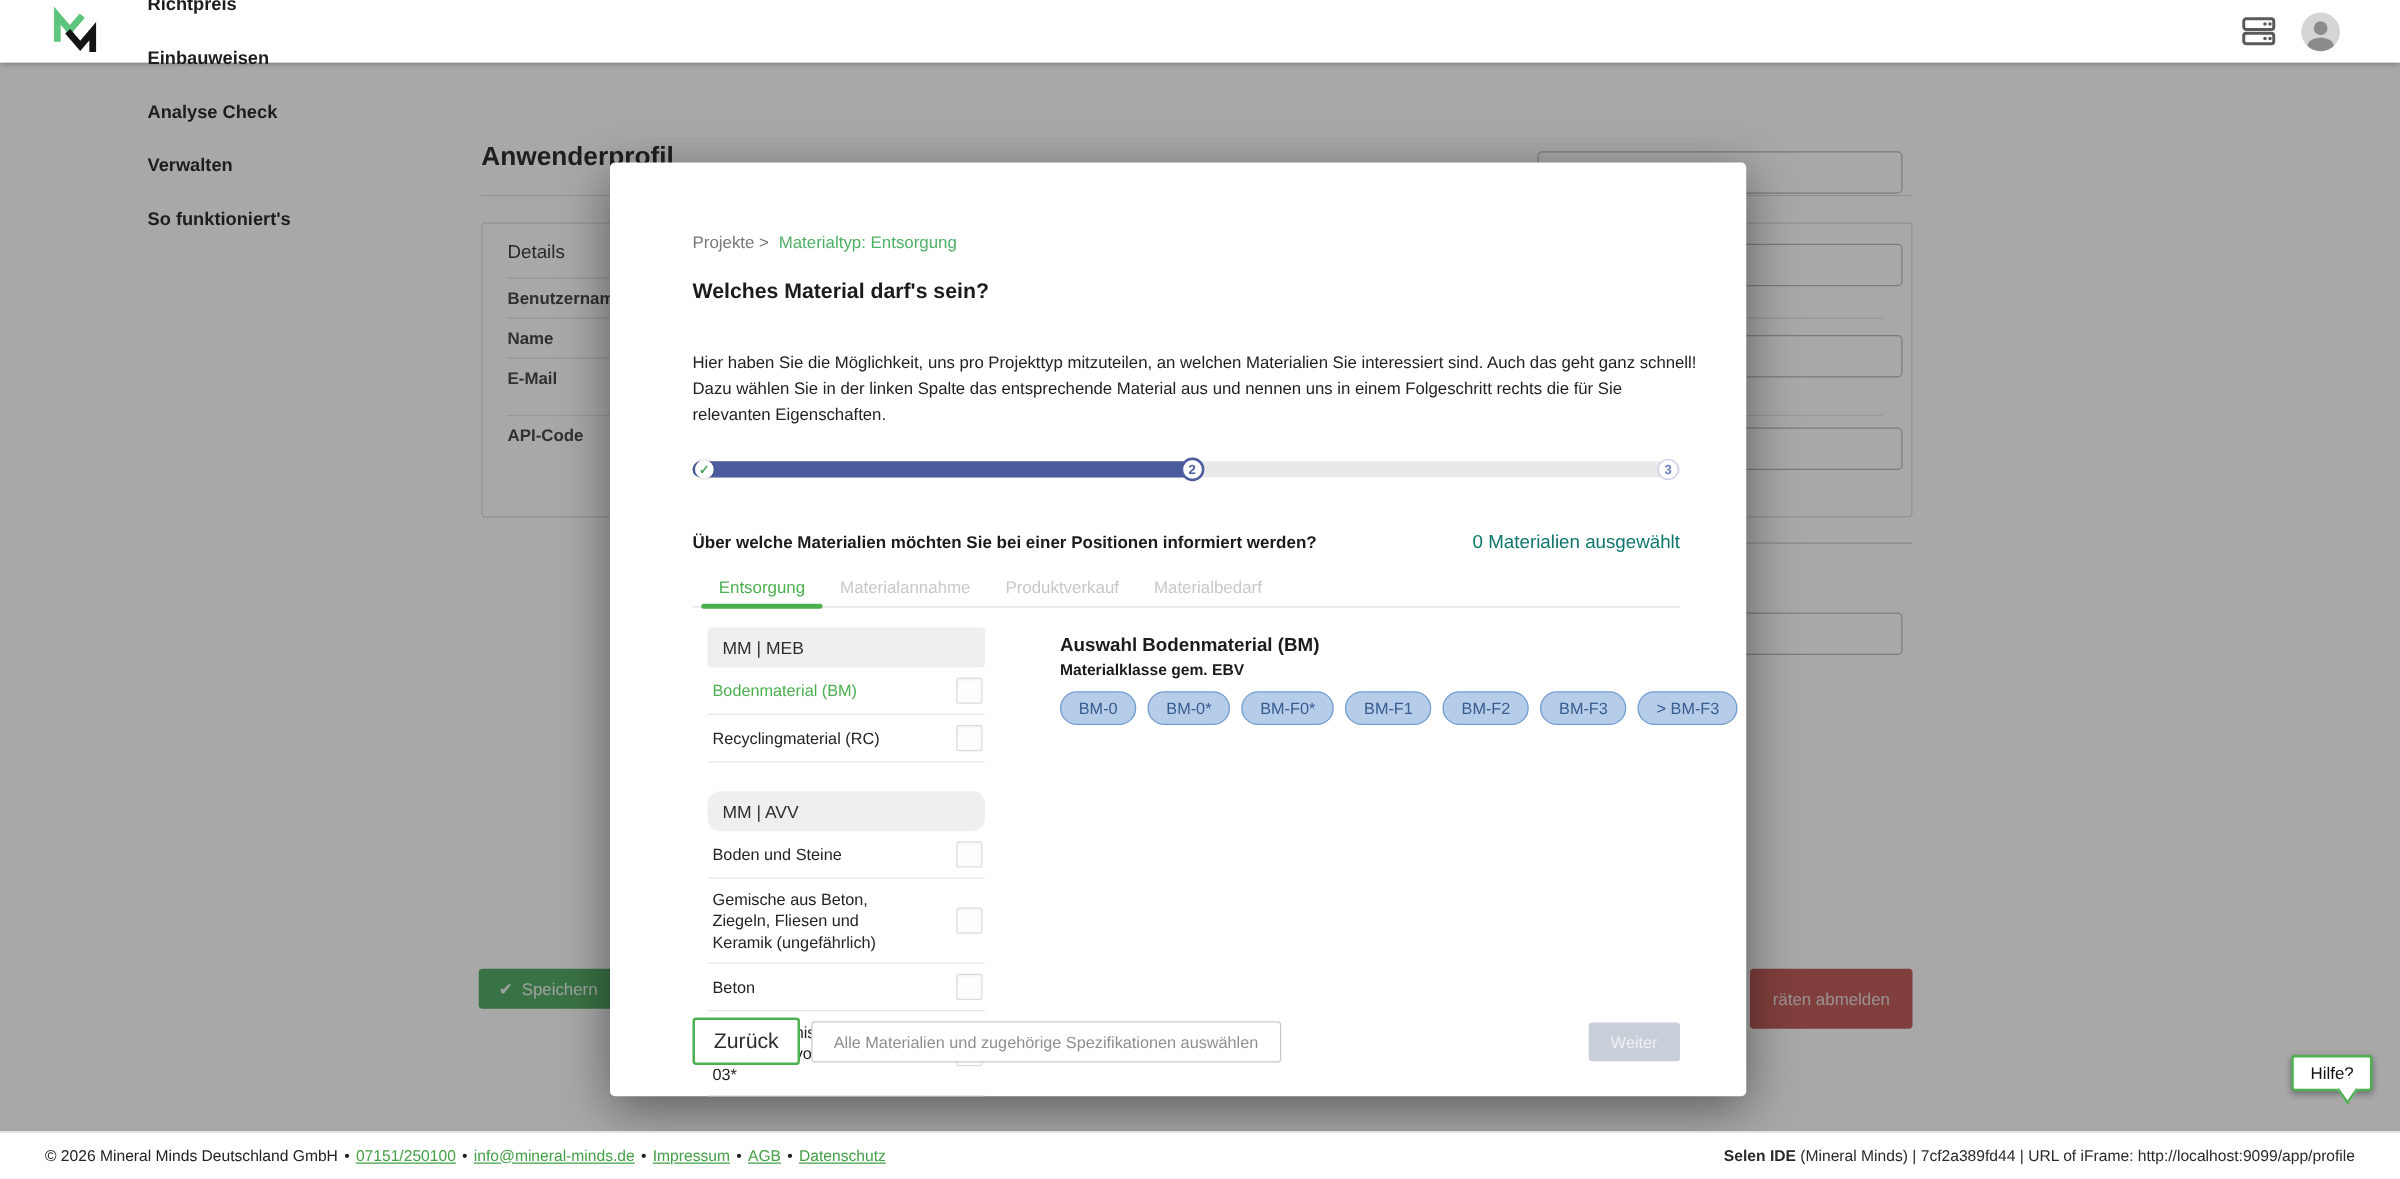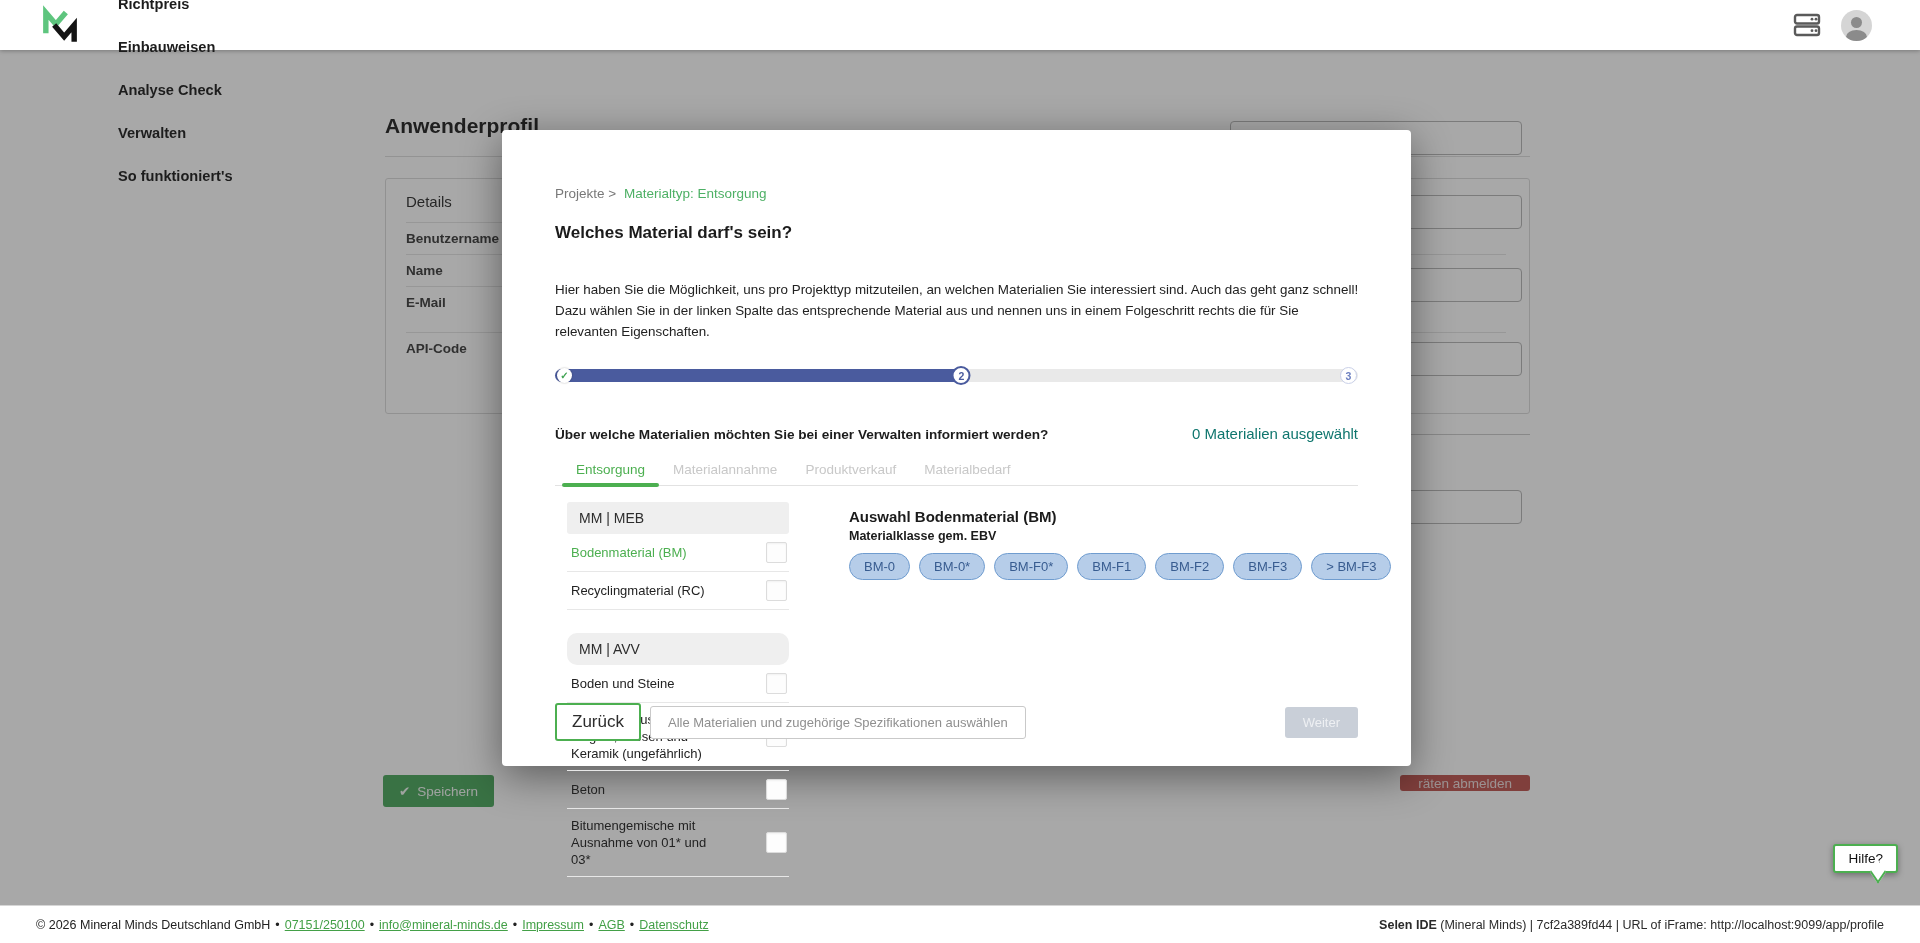--- a/index.html
+++ b/index.html
@@ -24,29 +24,29 @@
   .title-divider { position:absolute; left:385px; top:106px; width:1145px; height:1px; background:#e0e0e0; }
   .details-card { position:absolute; left:385px; top:128px; width:1145px; height:236px; background:#fff;
                   border:1px solid #ddd; border-radius:3px; padding:14px 0 0 20px; }
   .details-title { font-size:15px; color:#3c3c3c; padding-bottom:12px; }
   .details-row { border-top:1px solid #e6e6e6; padding:8px 0; font-size:13.5px; font-weight:700; color:#4a4a4a; width:1100px; }
   .details-row .val { display:block; font-weight:400; color:#555; margin-left:102px; margin-top:3px; }
   .bg-input { position:absolute; left:1230px; width:292px; height:34px; background:#fff; border:1px solid #bbb; border-radius:4px; }
   .bg-divider { position:absolute; left:1230px; top:384px; width:300px; height:1px; background:#cfcfcf; }
   .save-btn { position:absolute; left:383px; top:725px; height:32px; padding:0 16px; background:#57ad68; color:#f2f7f3;
               border:none; border-radius:3px; font-size:13.5px; display:flex; align-items:center; gap:7px; cursor:pointer; }
-  .logout-btn { position:absolute; right:390px; top:725px; height:16px; padding:0 18px; background:#c2605b; color:#ecdcdc;
+  .logout-btn { position:absolute; right:390px; top:725px; height:48px; padding:0 18px; background:#c2605b; color:#ecdcdc;
                 border:none; border-radius:3px; font-size:13.5px; cursor:pointer; }
 
   
   .overlay { position:absolute; top:50px; left:0; right:0; bottom:38px; background:rgba(0,0,0,.34); z-index:5; }
 
   
-  .modal { position:absolute; left:502px; top:130px; width:909px; height:636px; background:#fff; border-radius:4px;
-           box-shadow:0 10px 40px rgba(0,0,0,.45); z-index:10; }
+  .modal { position:absolute; left:488px; top:130px; width:909px; height:747px; background:#fff; border-radius:4px;
+           box-shadow:0 10px 40px rgba(0,0,0,.45); z-index:10;padding-left:13px; }
   .modal-body { padding:56px 53px 0 53px; position:relative; height:100%; }
   .breadcrumb { font-size:13.5px; }
   .breadcrumb .parent { color:#787878; }
   .breadcrumb .current { color:#4db065; margin-left:4px; }
   .modal-title { margin-top:22px; font-size:17px; font-weight:700; color:#1b1b1b; }
   .modal-intro { margin-top:36px; font-size:13.4px; line-height:21px; color:#222; width:806px; }
 
   .progress { margin-top:24px; position:relative; height:19px; }
   .progress-track { position:absolute; top:3px; left:0; right:0; height:13px; background:#e9e9e9; border-radius:7px; }
   .progress-fill { position:absolute; top:3px; left:0; height:13px; background:#4a5b9e; border-radius:7px; }
@@ -187,21 +187,21 @@
 
     <div class="progress">
       <div class="progress-track"></div>
       <div class="progress-fill" style="width: 51%;"></div>
       <div class="step step-done">✓</div>
       <div class="step step-current">2</div>
       <div class="step step-next">3</div>
     </div>
 
     <div class="question-row">
-      <div class="question">Über welche Materialien möchten Sie bei einer Verwalten informiert werden?</div>
+      <div class="question">Über welche Materialien möchten Sie bei einer Positionen informiert werden?</div>
       <div class="selected-count">0 Materialien ausgewählt</div>
     </div>
 
     <div class="tabs">
       <div class="tab active">Entsorgung</div>
       <div class="tab">Materialannahme</div>
       <div class="tab">Produktverkauf</div>
       <div class="tab">Materialbedarf</div>
     </div>
 

